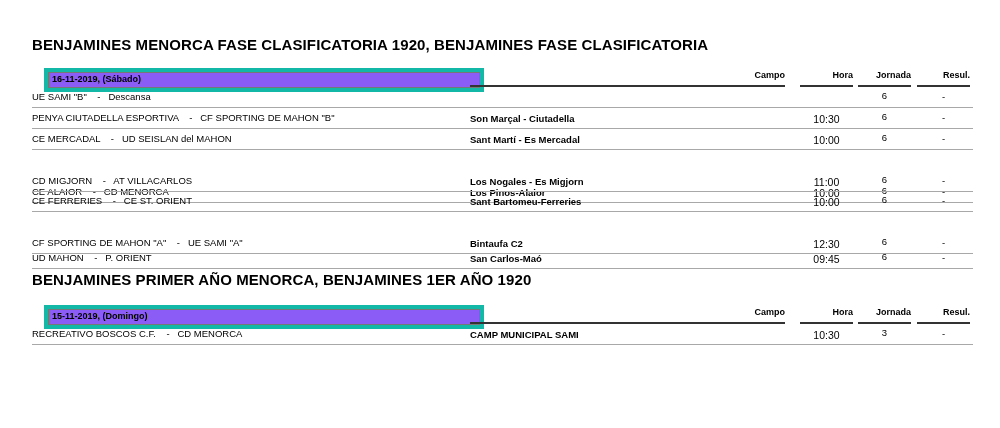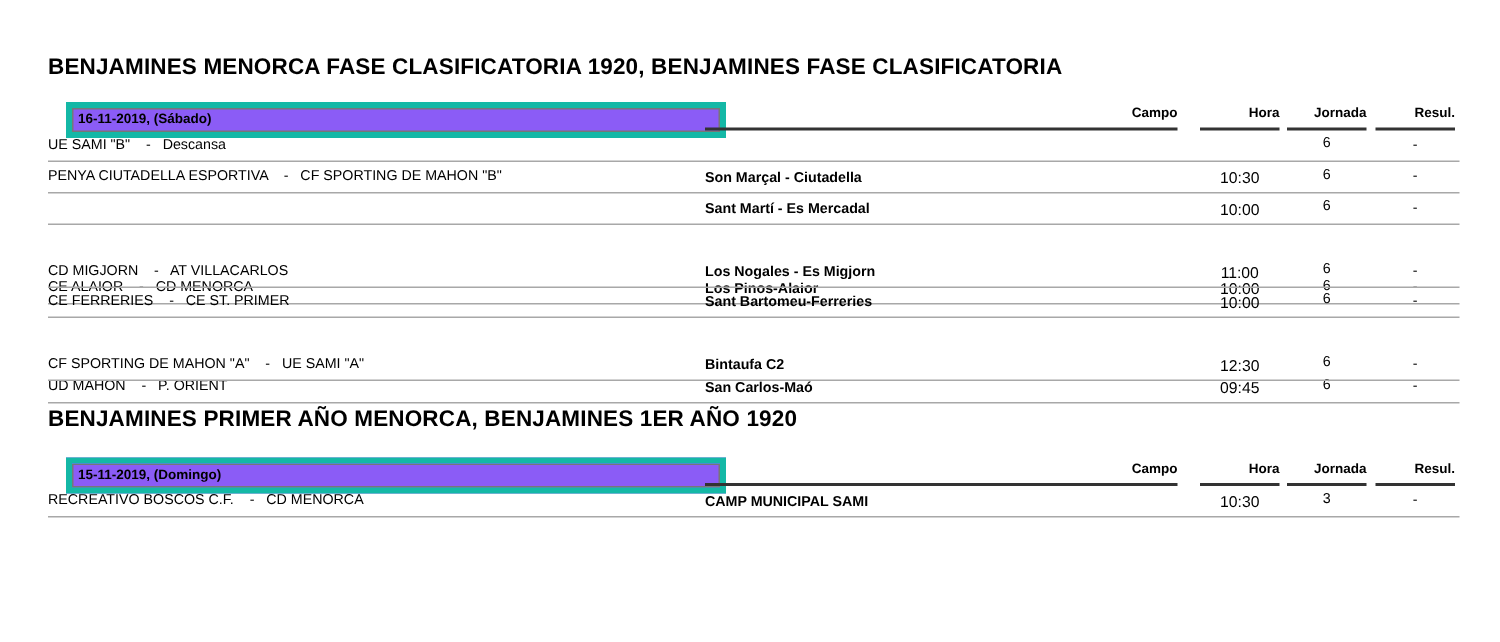--- a/index.html
+++ b/index.html
@@ -49,41 +49,42 @@
     <span class="resul">-</span>
   </div>
   <div class="row" style="top:72px;">
     <span class="match">PENYA CIUTADELLA ESPORTIVA    -   CF SPORTING DE MAHON "B"</span>
     <span class="campo">Son Marçal - Ciutadella</span>
     <span class="hora">10:30</span>
     <span class="jornada">6</span>
     <span class="resul">-</span>
   </div>
   <div class="row" style="top:93px;">
+    <span class="match">CE MERCADAL    -   UD SEISLAN del MAHON</span>
     <span class="campo">Sant Martí - Es Mercadal</span>
     <span class="hora">10:00</span>
     <span class="jornada">6</span>
     <span class="resul">-</span>
   </div>
   <div class="row" style="top:114px;margin-top:32px;">
     <span class="match">CE ALAIOR    -   CD MENORCA</span>
     <span class="campo">Los Pinos-Alaior</span>
     <span class="hora">10:00</span>
     <span class="jornada">6</span>
     <span class="resul">-</span>
   </div>
   <div class="row" style="top:135px;">
     <span class="match">CD MIGJORN    -   AT VILLACARLOS</span>
     <span class="campo">Los Nogales - Es Migjorn</span>
     <span class="hora">11:00</span>
     <span class="jornada">6</span>
     <span class="resul">-</span>
   </div>
   <div class="row" style="top:155px;">
-    <span class="match">CE FERRERIES    -   CE ST. PRIMER</span>
+    <span class="match">CE FERRERIES    -   CE ST. ORIENT</span>
     <span class="campo">Sant Bartomeu-Ferreries</span>
     <span class="hora">10:00</span>
     <span class="jornada">6</span>
     <span class="resul">-</span>
   </div>
   <div class="row" style="top:176px;margin-top:36px;">
     <span class="match">UD MAHON    -   P. ORIENT</span>
     <span class="campo">San Carlos-Maó</span>
     <span class="hora">09:45</span>
     <span class="jornada">6</span>

